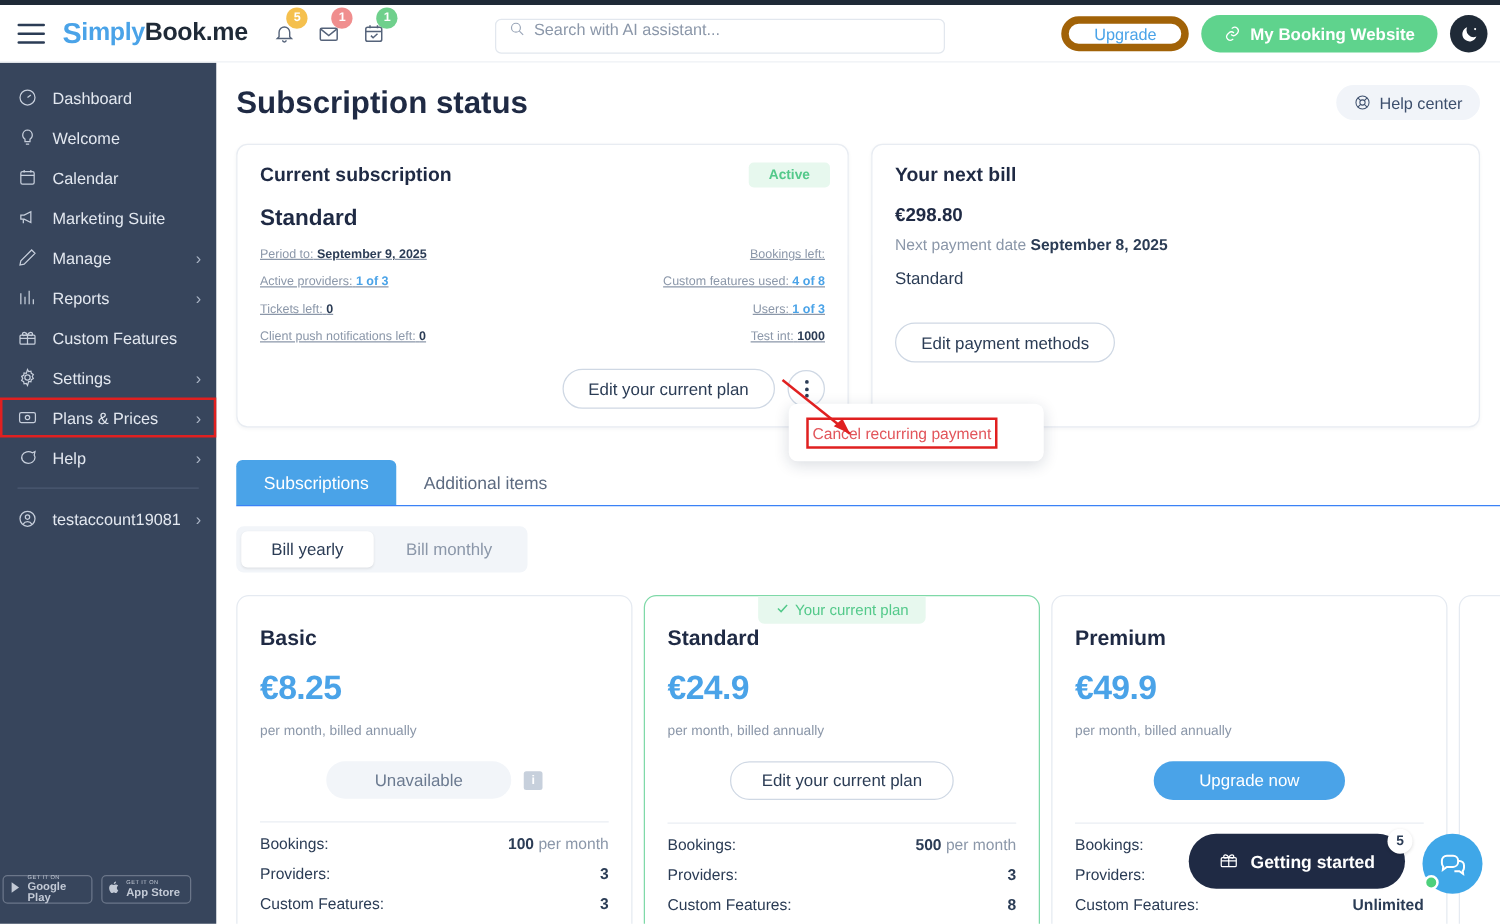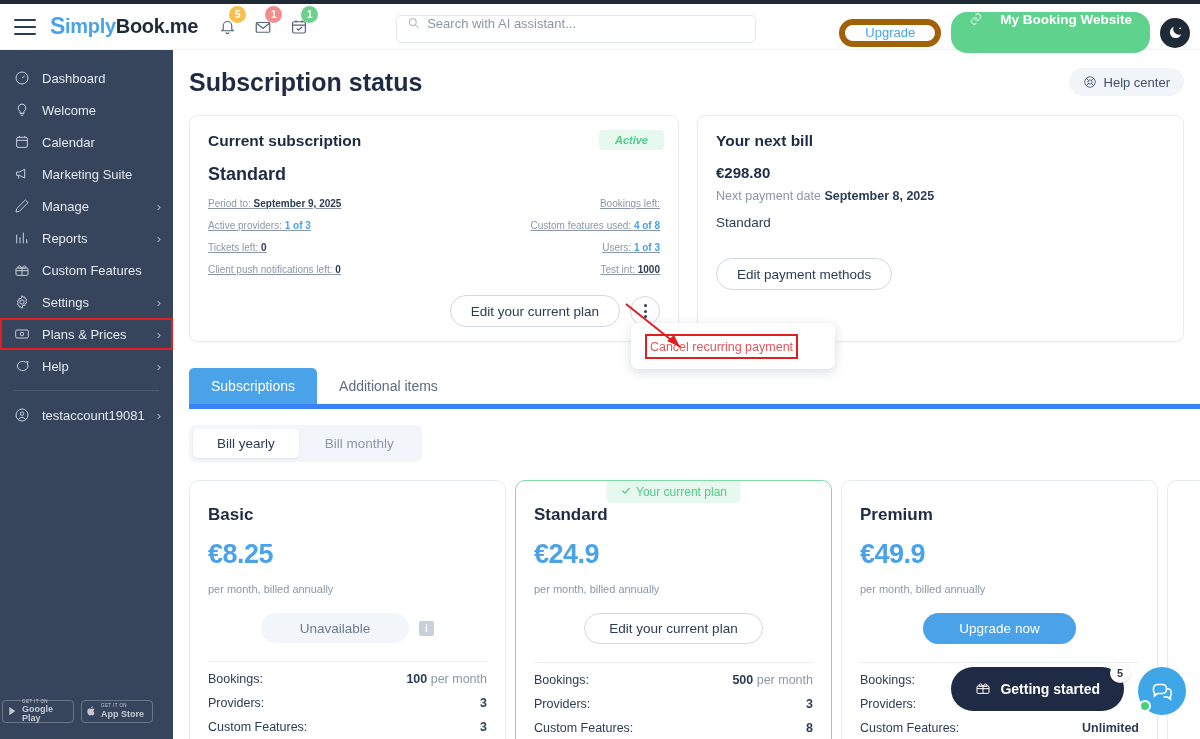--- a/index.html
+++ b/index.html
@@ -54,22 +54,22 @@
   .searchwrap input::placeholder { color: #8b97a9; }
 
   .hright { position: absolute; right: 10px; top: 8px; display: flex; align-items: center; gap: 10px; }
   .btn-upgrade {
     border: 6px solid #a16207; color: #4aa3e8; background: #fff;
     border-radius: 16px; height: 28px; padding: 0 20px; font-size: 13px;
     cursor: pointer; font-family: "Liberation Sans", sans-serif;
   }
   .btn-booking {
     background: #5fd38d; color: #fff; border: none; border-radius: 16px;
-    height: 41px; padding: 0 18px; font-size: 13.5px; font-weight: bold; cursor: pointer;
-    display: flex; gap: 17px; font-family: "Liberation Sans", sans-serif;
+    height: 30px; padding: 0 18px; font-size: 13.5px; font-weight: bold; cursor: pointer;
+    display: flex; align-items: center; gap: 7px; font-family: "Liberation Sans", sans-serif;
   }
   .btn-booking svg { stroke: #fff; fill: none; stroke-width: 1.7; }
   .moon {
     width: 30px; height: 30px; border-radius: 50%; background: #1f2a37;
     display: flex; align-items: center; justify-content: center; cursor: pointer;
   }
 
   
   .sidebar {
     position: absolute; top: 50px; left: 0; width: 173px; bottom: 0;
@@ -114,21 +114,21 @@
   .card {
     background: #fff; border: 1px solid #e8ecf2; border-radius: 9px;
     box-shadow: 0 1px 3px rgba(30,50,80,.05);
     padding: 16px 18px 14px 18px; position: relative;
   }
   .card-left { width: 490px; }
   .card-right { flex: 1; }
   .card-h { font-size: 15.5px; font-weight: bold; color: #1f2a44; }
   .pill-active {
     position: absolute; right: 14px; top: 14px; background: #e7f8ee; color: #53c98a;
-    font-size: 11px; font-weight: bold; border-radius: 4px; padding: 4px 16px; font-style: italic;
+    font-size: 11px; font-weight: bold; border-radius: 4px; padding: 4px 16px;
   }
   .plan-name { font-size: 18px; font-weight: bold; color: #1f2a44; margin-top: 14px; }
   .kv-grid { display: flex; margin-top: 8px; }
   .kv-col { width: 50%; font-size: 10px; line-height: 22px; color: #8b97a9; text-decoration: underline; }
   .kv-col.right { text-align: right; }
   .kv-col b { color: #2b3c55; }
   .kv-col .blue { color: #4aa3e8; }
   .row-actions { display: flex; justify-content: flex-end; align-items: center; gap: 10px; margin-top: 14px; }
   .btn-outline {
     border: 1px solid #cfd8e4; background: #fff; color: #2b3c55; border-radius: 17px;
@@ -156,21 +156,21 @@
     padding-left: 28px;
   }
   .popover-item {
     position: absolute; left: 14px; top: 11px; width: 153px; height: 25px;
     border: 2px solid #e02020; display: flex; align-items: center; justify-content: center;
     font-size: 12.5px; color: #e2555b; cursor: pointer; background: #fff;
   }
   .arrow-svg { position: absolute; left: 620px; top: 300px; z-index: 45; pointer-events: none; }
 
   
-  .tabs { display: flex; margin: 26px 0 0 16px; border-bottom: 5px solid #3b82f6; }
+  .tabs { display: flex; margin: 26px 0 0 16px; border-bottom: 1px solid #3b82f6; }
   .tab {
     padding: 10px 22px; font-size: 14px; cursor: pointer; color: #5d6b81;
     border-radius: 5px 5px 0 0;
   }
   .tab.sel { background: #4aa3e8; color: #fff; }
 
   .segwrap {
     margin: 16px 0 0 16px; background: #f2f5f9; border-radius: 6px; padding: 4px;
     display: inline-flex; gap: 2px;
   }

